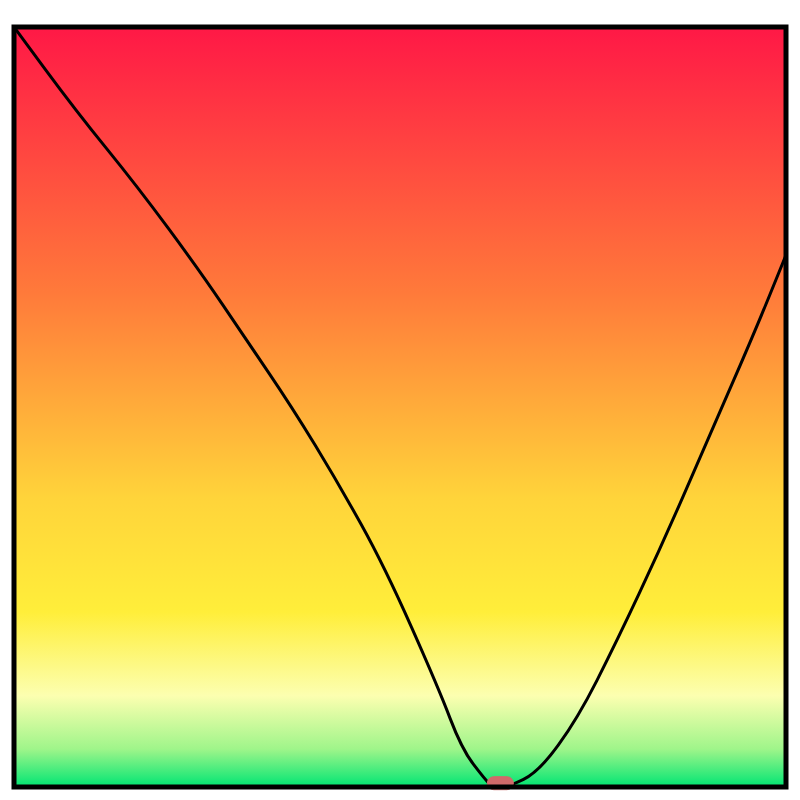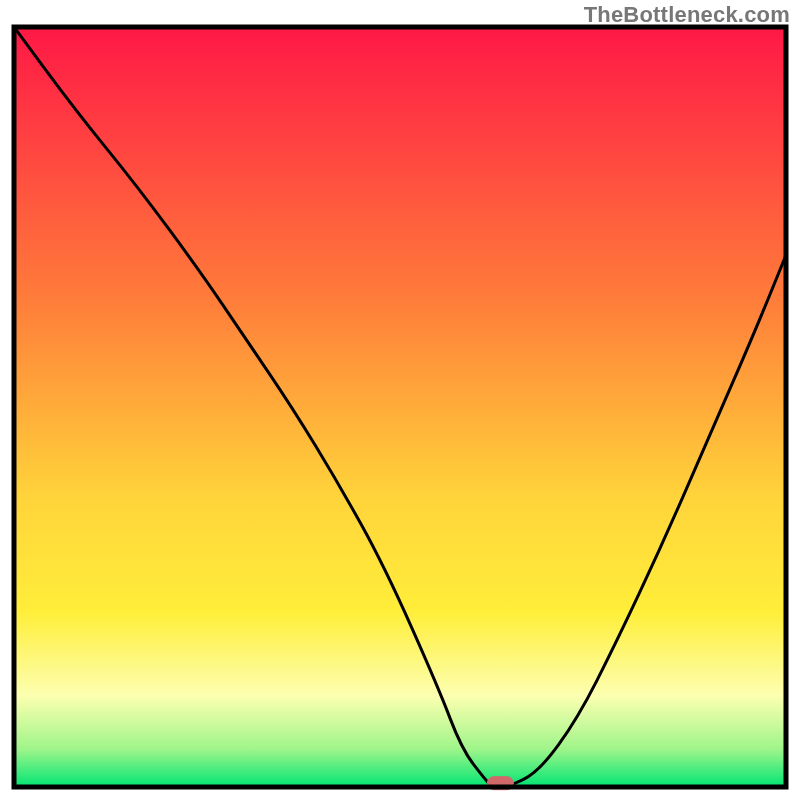--- a/index.html
+++ b/index.html
@@ -30,21 +30,20 @@
   svg.plot {
     position: absolute;
     left: 0;
     top: 0;
   }
 </style>
 </head>
 <body>
 <div class="container">
 
-<div class="watermark">TheBottleneck.com</div>
 
 <svg class="plot" width="800" height="800" viewBox="0 0 800 800">
   <defs>
     <linearGradient id="bg-grad" x1="0" y1="0" x2="0" y2="1">
       <stop id="g0" offset="0%" stop-color="#FF1846"></stop>
       <stop id="g1" offset="35%" stop-color="#FF7A3A"></stop>
       <stop id="g2" offset="62%" stop-color="#FFD43A"></stop>
       <stop id="g3" offset="77%" stop-color="#FFEE3A"></stop>
       <stop id="g4" offset="88%" stop-color="#FCFFB0"></stop>
       <stop id="g5" offset="95%" stop-color="#9FF58A"></stop>

